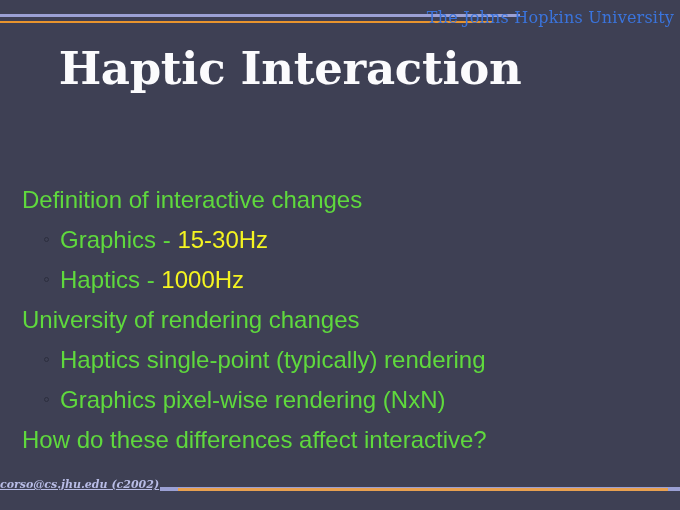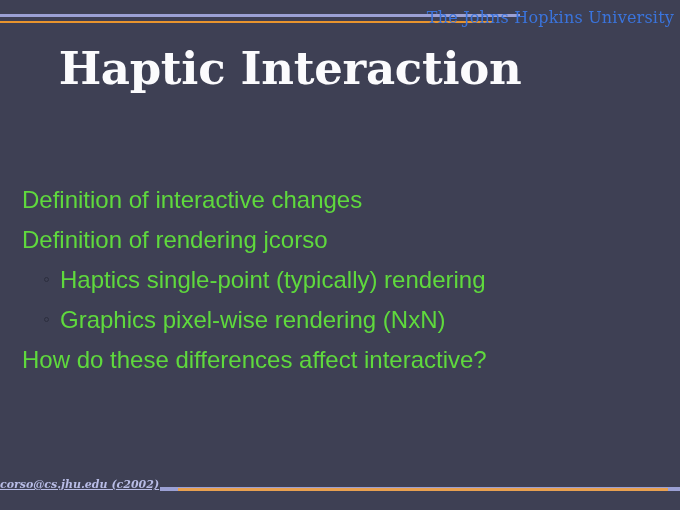--- a/index.html
+++ b/index.html
@@ -143,24 +143,32 @@
   <div class="university-label">The Johns Hopkins University</div>
 
   <div class="slide-title">Haptic Interaction</div>
 
   <div class="body">
 
     <div class="lvl1">
       <span>Definition of interactive changes</span>
     </div>
 
+    <div class="lvl2">
+      <span class="marker"></span>
+      <span>Graphics - </span><span class="hl">15-30Hz</span>
+    </div>
 
+    <div class="lvl2">
+      <span class="marker"></span>
+      <span>Haptics - </span><span class="hl">1000Hz</span>
+    </div>
 
     <div class="lvl1">
-      <span>Definition of rendering jcorso</span>
+      <span>University of rendering changes</span>
     </div>
 
     <div class="lvl2">
       <span class="marker"></span>
       <span>Haptics single-point (typically) rendering</span>
     </div>
 
     <div class="lvl2">
       <span class="marker"></span>
       <span>Graphics pixel-wise rendering (NxN)</span>

